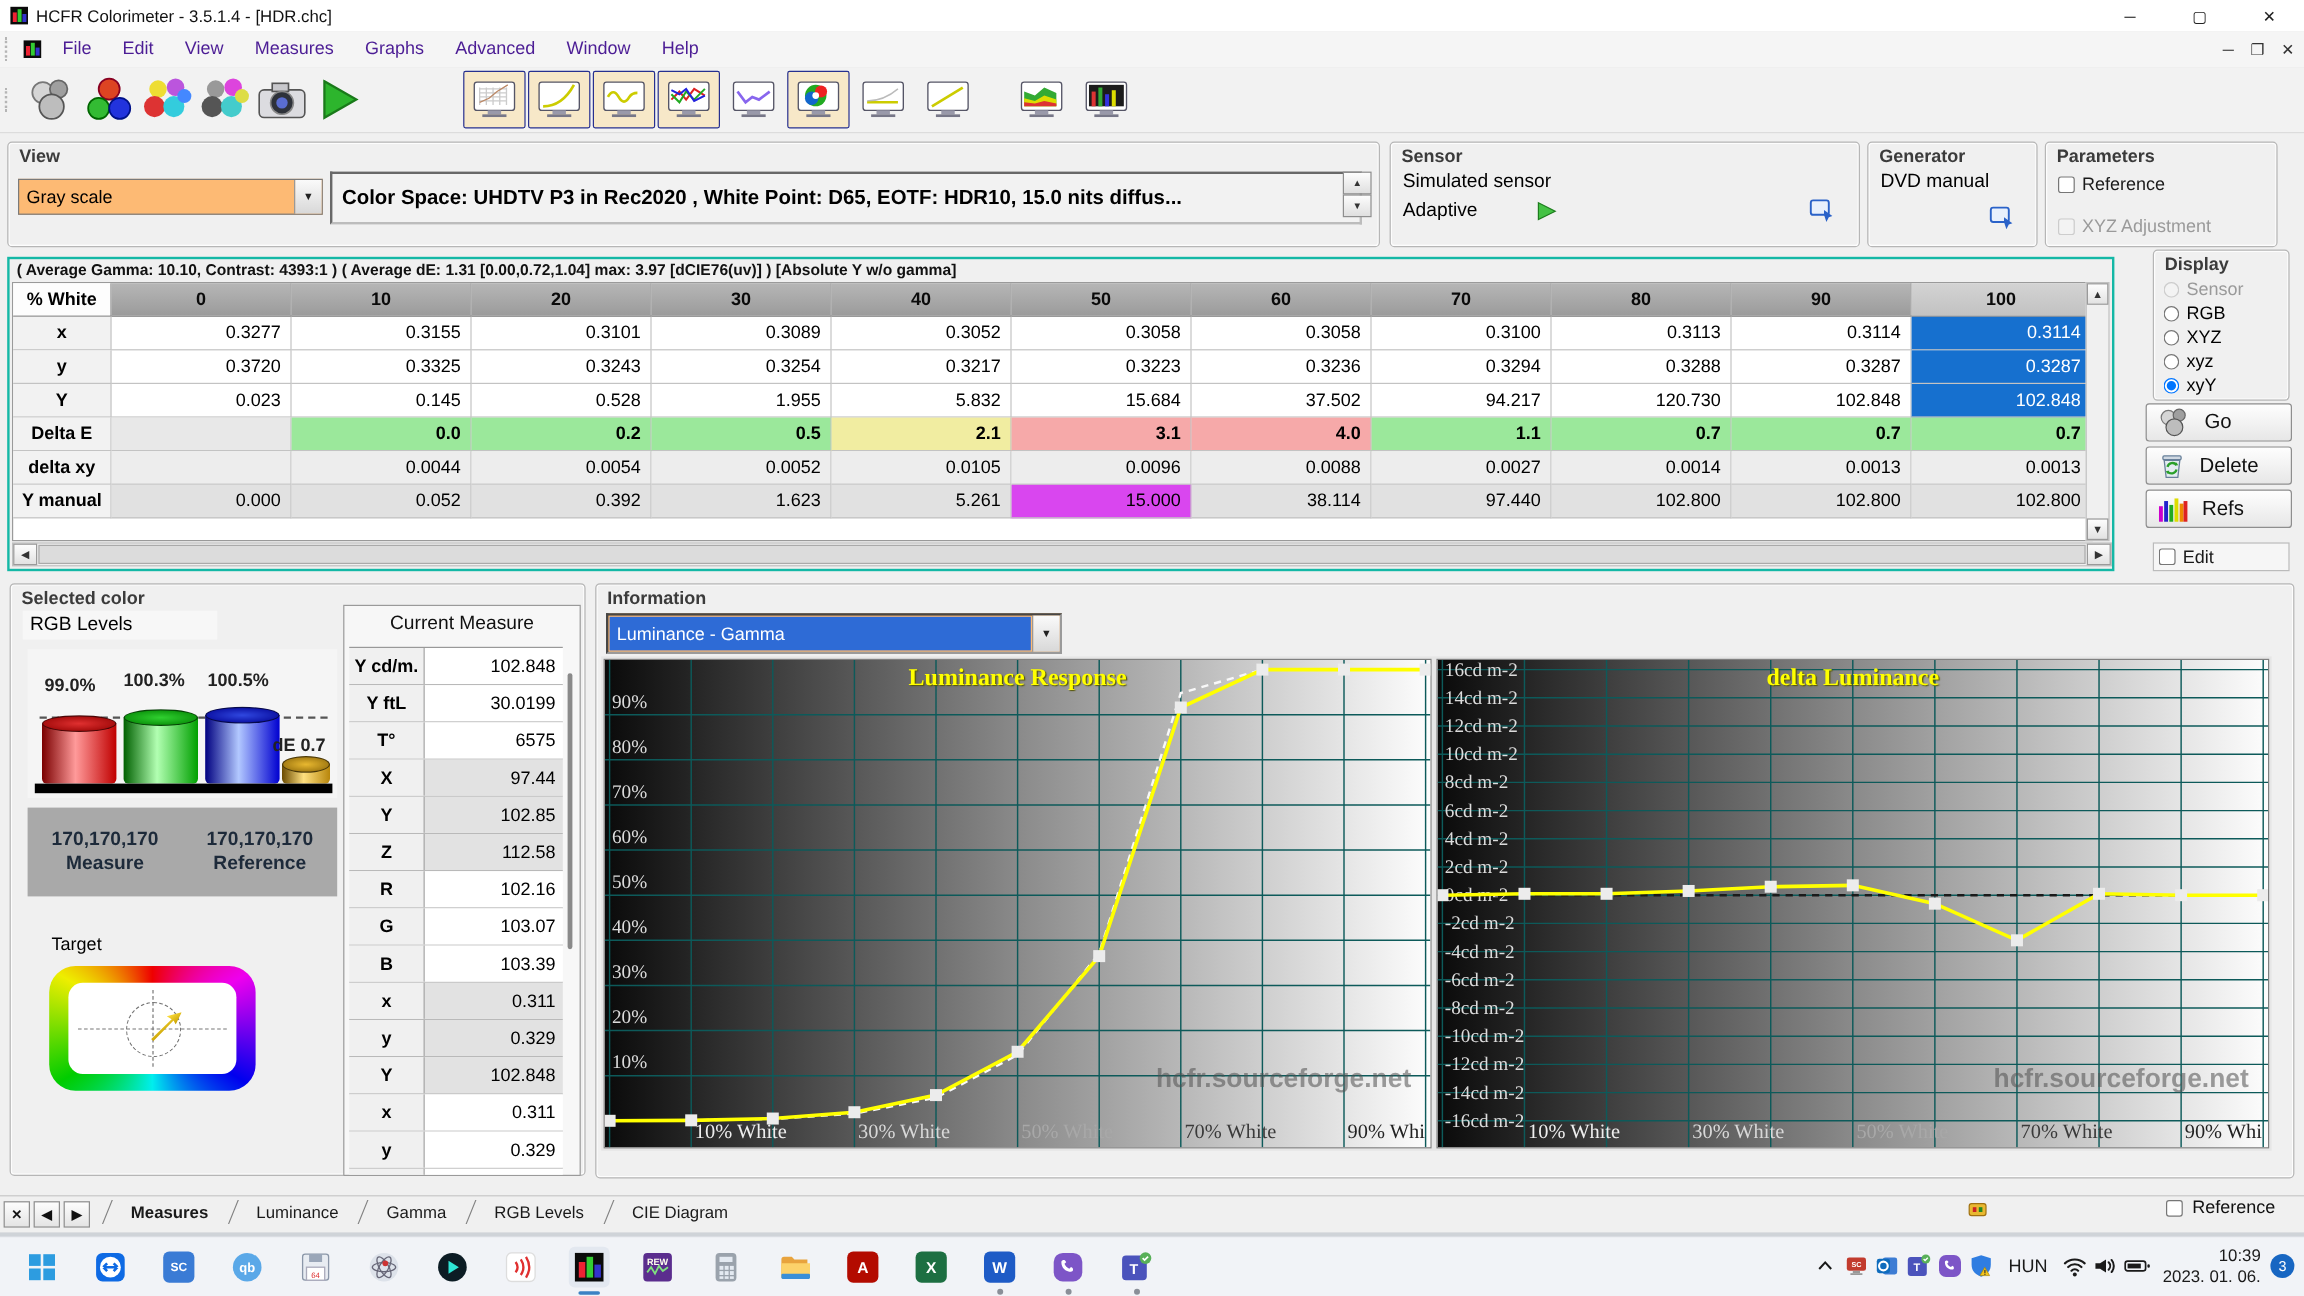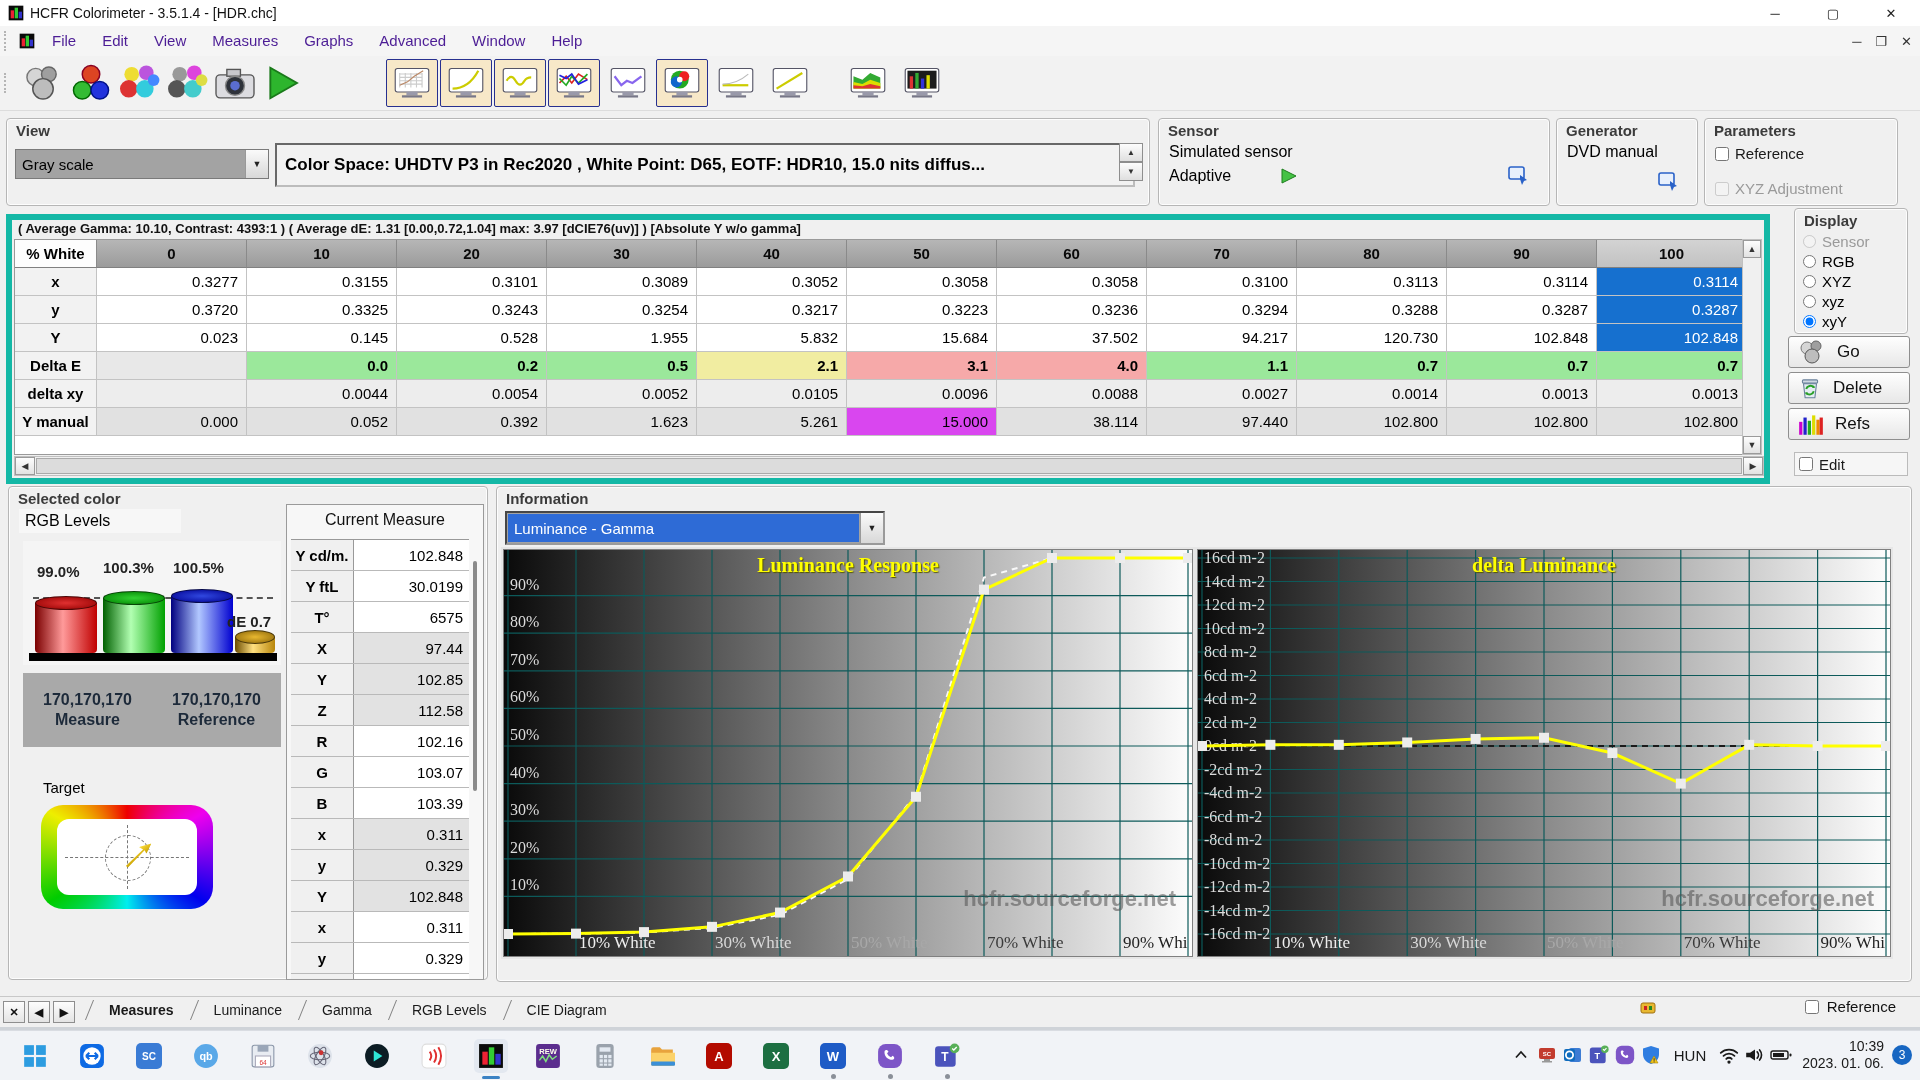--- a/index.html
+++ b/index.html
@@ -17,32 +17,32 @@
   .menu-item{padding:0 13px;font-size:15px;color:#4c1d95;line-height:30px;}
   #mdi-controls{position:absolute;right:8px;top:26px;height:30px;display:flex;align-items:center;gap:14px;font-size:13px;color:#333;}
   
   #toolbar{left:0;top:56px;width:1920px;height:54px;background:#f2f2f2;border-bottom:1px solid #dcdcdc;display:flex;align-items:center;}
   .tool-ic{width:48px;height:44px;display:flex;align-items:center;justify-content:center;}
   .chart-btn{width:50px;height:46px;margin:0 1px;display:flex;align-items:center;justify-content:center;border:1px solid transparent;border-radius:2px;}
   .chart-btn.hl{background:#f7e8c8;border:1px solid #27308f;}
   
   .gbox{border:1px solid #b6b6b6;border-radius:4px;box-shadow:inset 0 0 0 1px #fdfdfd;background:#f0f0f0;}
   .gtitle{position:absolute;top:3px;left:9px;font-weight:bold;font-size:15px;color:#3b3b3b;}
-  .combo{background:#a3a3a3;border:1px solid #7a7a7a;display:flex;align-items:center;font-size:15px;}
+  .combo{background:#fdba74;border:1px solid #7a7a7a;display:flex;align-items:center;font-size:15px;}
   .combo .cval{padding-left:6px;white-space:nowrap;overflow:hidden;}
   .combo .carrow{margin-left:auto;width:22px;align-self:stretch;background:linear-gradient(#fafafa,#d8d8d8);border-left:1px solid #999;display:flex;align-items:center;justify-content:center;font-size:9px;color:#222;}
   .combo.blue{border:2px inset #9a9a9a;}
   .combo.blue .cval{background:#2e6bd6;color:#fff;flex:1;align-self:stretch;display:flex;align-items:center;margin:1px;padding-left:6px;}
   #colorspace-box{border:2px inset #bcbcbc;background:#f2f2f2;font-size:17px;font-weight:bold;color:#000;display:flex;align-items:center;padding:0 8px;white-space:nowrap;overflow:hidden;}
   .spinbtn{width:22px;height:17px;background:linear-gradient(#fdfdfd,#dfdfdf);border:1px solid #8e8e8e;display:flex;align-items:center;justify-content:center;font-size:8px;color:#333;}
   .chk{display:flex;align-items:center;gap:6px;font-size:15px;color:#1a1a1a;}
   .chk input{width:14px;height:14px;margin:0;}
   .chk.dis{color:#9a9a9a;margin-top:12px;}
   
-  #measures-frame{left:6px;top:214px;width:1752px;height:258px;border:6px solid #14b8a6;background:#f0f0f0;text-align:right;}
+  #measures-frame{left:6px;top:214px;width:1752px;height:258px;border:2px solid #14b8a6;background:#f0f0f0;text-align:right;}
   #stats-line{position:absolute;left:6px;top:1px;font-size:13px;font-weight:bold;color:#111;white-space:nowrap;}
   #mtable{position:absolute;left:2px;top:19px;width:1732px;height:214px;display:grid;grid-template-columns:82px repeat(11,150px);grid-auto-rows:28px;border:1px solid #9a9a9a;background:#fff;}
   .tc{border-right:1px solid #c3c3c3;border-bottom:1px solid #c3c3c3;font-size:15px;display:flex;align-items:center;overflow:hidden;}
   .tc.head{background:linear-gradient(#b6b6b6,#9b9b9b);font-weight:bold;justify-content:center;color:#0a0a0a;border-right:1px solid #8a8a8a;border-bottom:1px solid #808080;}
   .tc.head.hsel{background:linear-gradient(#d3d3d3,#c2c2c2);}
   .tc.rowlab{background:#f2f2f2;font-weight:bold;justify-content:center;}
   .tc.num{justify-content:flex-end;padding-right:8px;}
   .tc.bold{font-weight:bold;}
   .tc.sel{background:#1670cf;color:#fff;}
   .vsb{position:absolute;right:2px;top:19px;width:18px;height:214px;background:#f0f0f0;border:1px solid #c0c0c0;}

